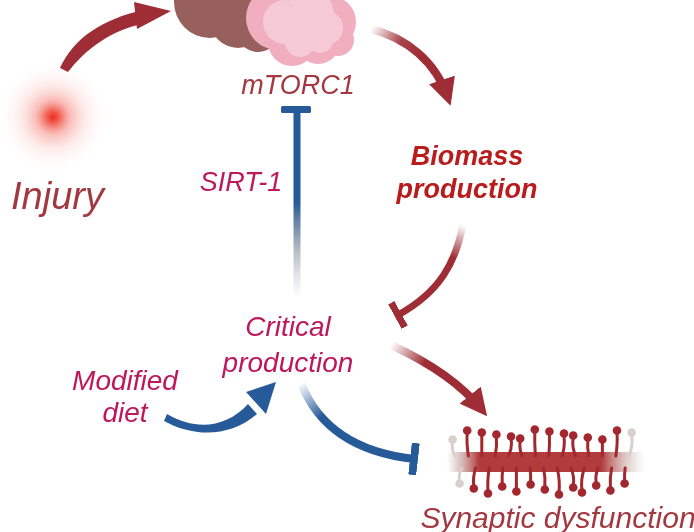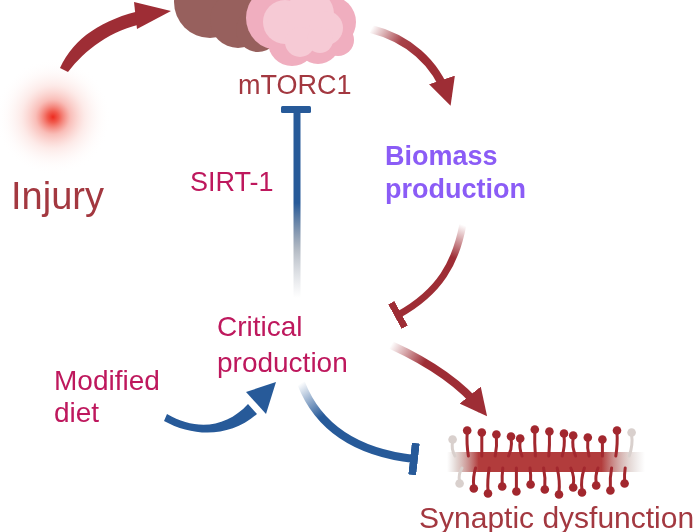--- a/index.html
+++ b/index.html
@@ -1,23 +1,23 @@
 <!DOCTYPE html>
 <html><head>
 <meta charset="utf-8">
 <style>
   html,body{margin:0;padding:0;background:#fff;}
   .canvas{
     position:relative;width:694px;height:532px;overflow:hidden;background:#ffffff;
     font-family:"Liberation Sans", sans-serif;
   }
   .gfx{position:absolute;left:0;top:0;width:694px;height:532px;}
-  .lbl{position:absolute;}
+  .lbl{position:absolute;text-align:center;font-style:italic;}
   .lbl-red{color:#A33840;}
-  .lbl-red-bold{color:#8b5cf6;font-weight:bold;}
+  .lbl-red-bold{color:#b91c1c;font-weight:bold;}
   .lbl-blue{color:#be185d;}
   #injury-label{left:11px;top:175px;width:90px;font-size:38px;}
   #mtorc1-label{left:238px;top:70px;width:120px;font-size:27px;}
   #sirt1-label{left:190px;top:167px;width:102px;font-size:27px;}
   #ampk-label{left:190px;top:203px;width:102px;font-size:27px;}
   #biomass-label{left:385px;top:140px;width:164px;font-size:27px;line-height:33px;}
   #critical-label{left:217px;top:309px;width:142px;font-size:28px;line-height:36px;}
   #modified-label{left:54px;top:365px;width:142px;font-size:28px;line-height:32px;}
   #synaptic-label{left:419px;top:501px;width:278px;font-size:30px;white-space:nowrap;}
 </style>

